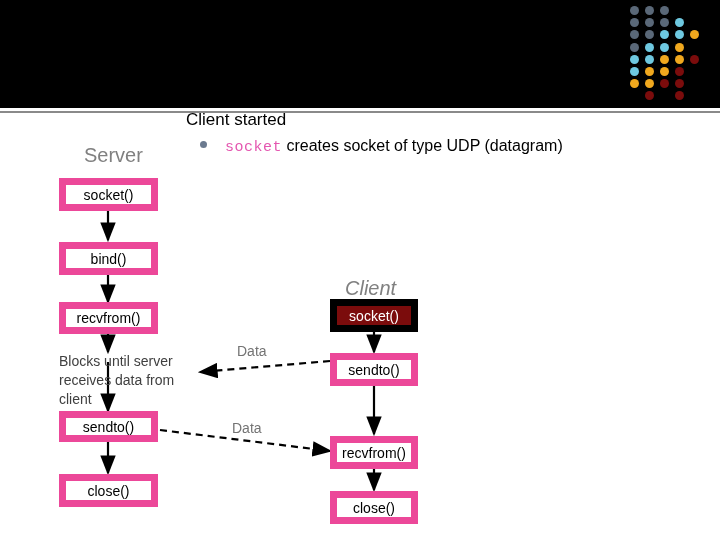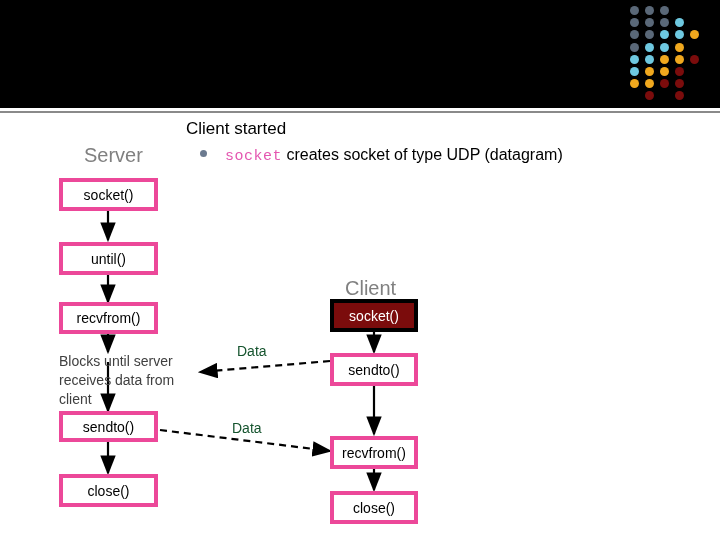--- a/index.html
+++ b/index.html
@@ -53,21 +53,21 @@
     top: 111px;
     width: 720px;
     height: 2px;
     background: #8a8a8a;
   }
 
   
   #bullet-block {
     position: absolute;
     left: 186px;
-    top: 118px;
+    top: 109px;
     width: 530px;
   }
   #bullet-heading {
     font-size: 17px;
     color: #000000;
     line-height: 22px;
     white-space: nowrap;
   }
   .bullet-row {
     display: flex;
@@ -115,21 +115,21 @@
   .col-label {
     position: absolute;
     font-size: 20px;
     color: #808080;
     white-space: nowrap;
   }
 
   .nodebox {
     position: absolute;
     box-sizing: border-box;
-    border: 4px solid #ec4899;
+    border: 7px solid #ec4899;
     background: #ffffff;
     color: #000000;
     font-size: 14px;
     display: flex;
     align-items: center;
     justify-content: center;
     white-space: nowrap;
   }
   .nodebox.dark {
     background: #7b0c0c;
@@ -143,21 +143,21 @@
     top: 352px;
     width: 145px;
     font-size: 14px;
     color: #404040;
     line-height: 19px;
   }
 
   .data-label {
     position: absolute;
     font-size: 14px;
-    color: #14532d;
+    color: #737373;
     white-space: nowrap;
   }
 </style>
 </head>
 <body>
 
 <div id="title-banner">
   <div id="dot-deco">
       <span class="deco-dot" style="left: 0px; top: 0px; background: rgb(90, 104, 120);"></span>
       <span class="deco-dot" style="left: 15px; top: 0px; background: rgb(90, 104, 120);"></span>
@@ -223,24 +223,24 @@
   <line x1="374" y1="332" x2="374" y2="352" stroke="#000" stroke-width="2.2" marker-end="url(#arrowhead)"></line>
   <line x1="374" y1="386" x2="374" y2="434" stroke="#000" stroke-width="2.2" marker-end="url(#arrowhead)"></line>
   <line x1="374" y1="469" x2="374" y2="490" stroke="#000" stroke-width="2.2" marker-end="url(#arrowhead)"></line>
 
   <path d="M 330 361 L 200 372" stroke="#000" stroke-width="2.2" fill="none" stroke-dasharray="7 5" marker-end="url(#arrowhead-dash)"></path>
 
   <path d="M 160 430 L 330 451" stroke="#000" stroke-width="2.2" fill="none" stroke-dasharray="7 5" marker-end="url(#arrowhead-dash)"></path>
 </svg>
 
 <div class="col-label" style="left:84px; top:144px;">Server</div>
-<div class="col-label" style="left:345px; top:277px;">Client</div>
+<div class="col-label" style="left:345px; top:277px;font-style:italic;">Client</div>
 
 <div class="nodebox" style="left:59px; top:178px; width:99px; height:33px;">socket()</div>
-<div class="nodebox" style="left:59px; top:242px; width:99px; height:33px;">until()</div>
+<div class="nodebox" style="left:59px; top:242px; width:99px; height:33px;">bind()</div>
 <div class="nodebox" style="left:59px; top:302px; width:99px; height:32px;">recvfrom()</div>
 <div class="nodebox" style="left:59px; top:411px; width:99px; height:31px;">sendto()</div>
 <div class="nodebox" style="left:59px; top:474px; width:99px; height:33px;">close()</div>
 
 <div id="blocks-note">Blocks until server receives data from client</div>
 
 <div class="nodebox dark" style="left:330px; top:299px; width:88px; height:33px;">socket()</div>
 <div class="nodebox" style="left:330px; top:353px; width:88px; height:33px;">sendto()</div>
 <div class="nodebox" style="left:330px; top:436px; width:88px; height:33px;">recvfrom()</div>
 <div class="nodebox" style="left:330px; top:491px; width:88px; height:33px;">close()</div>

